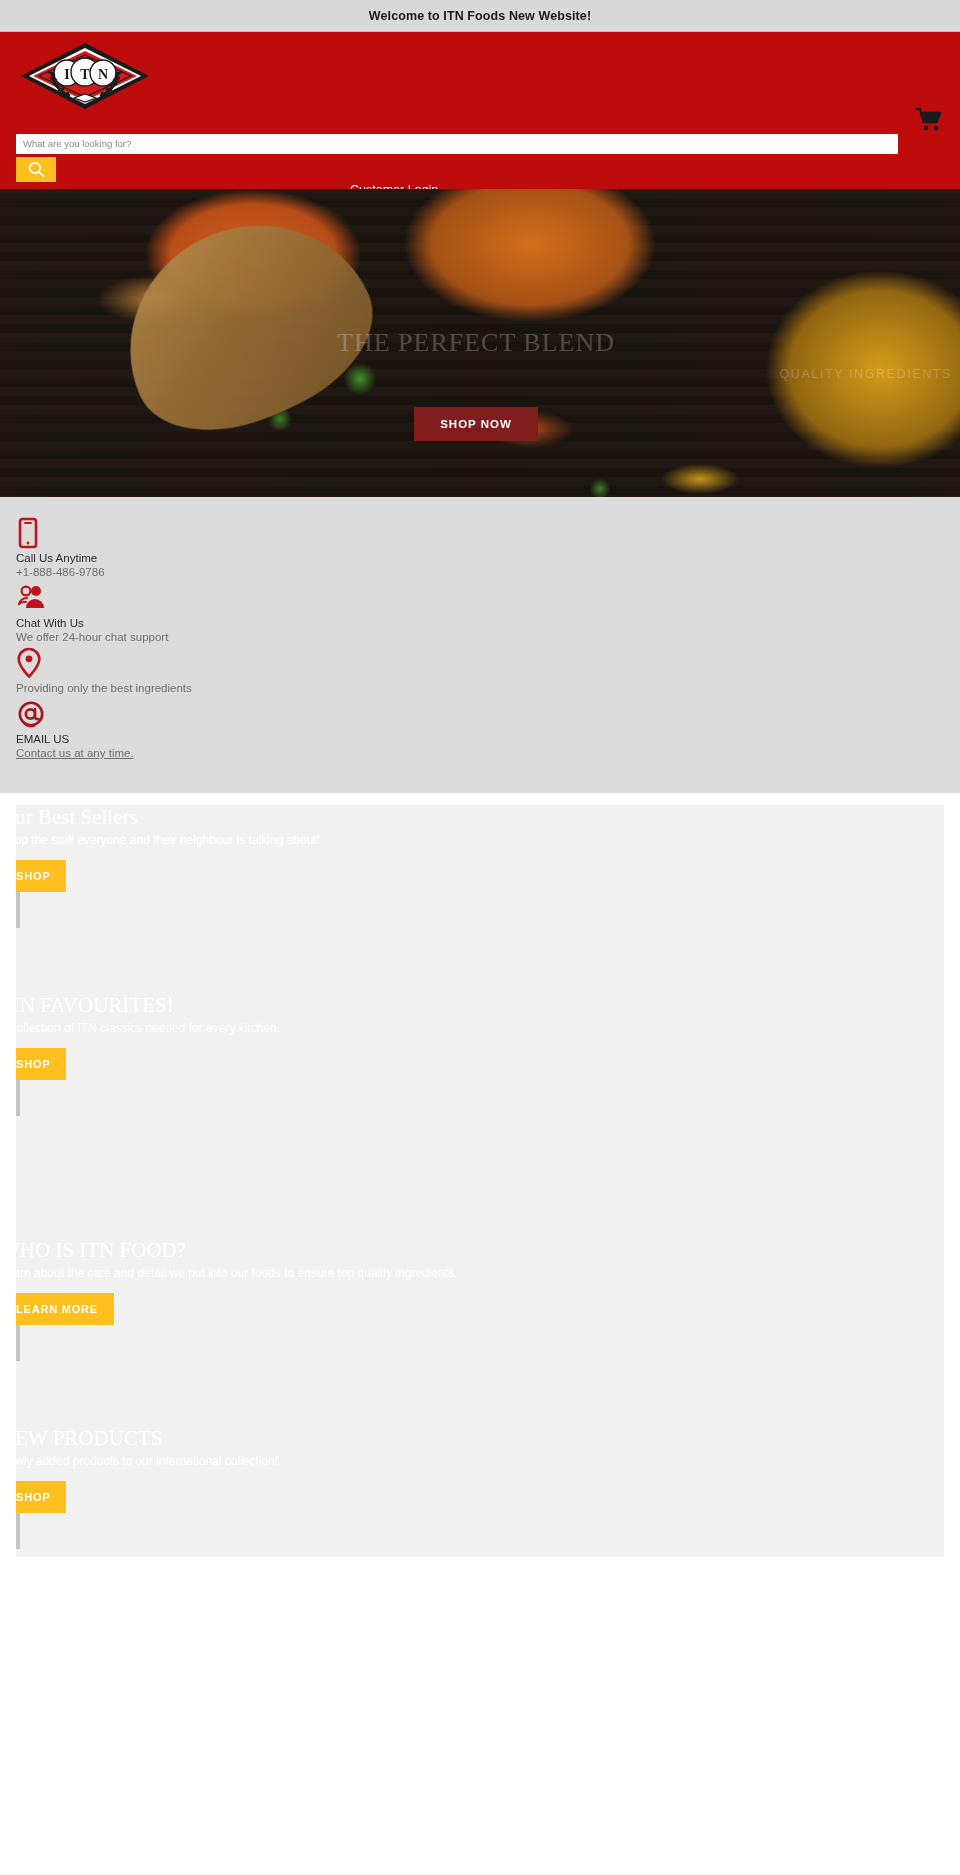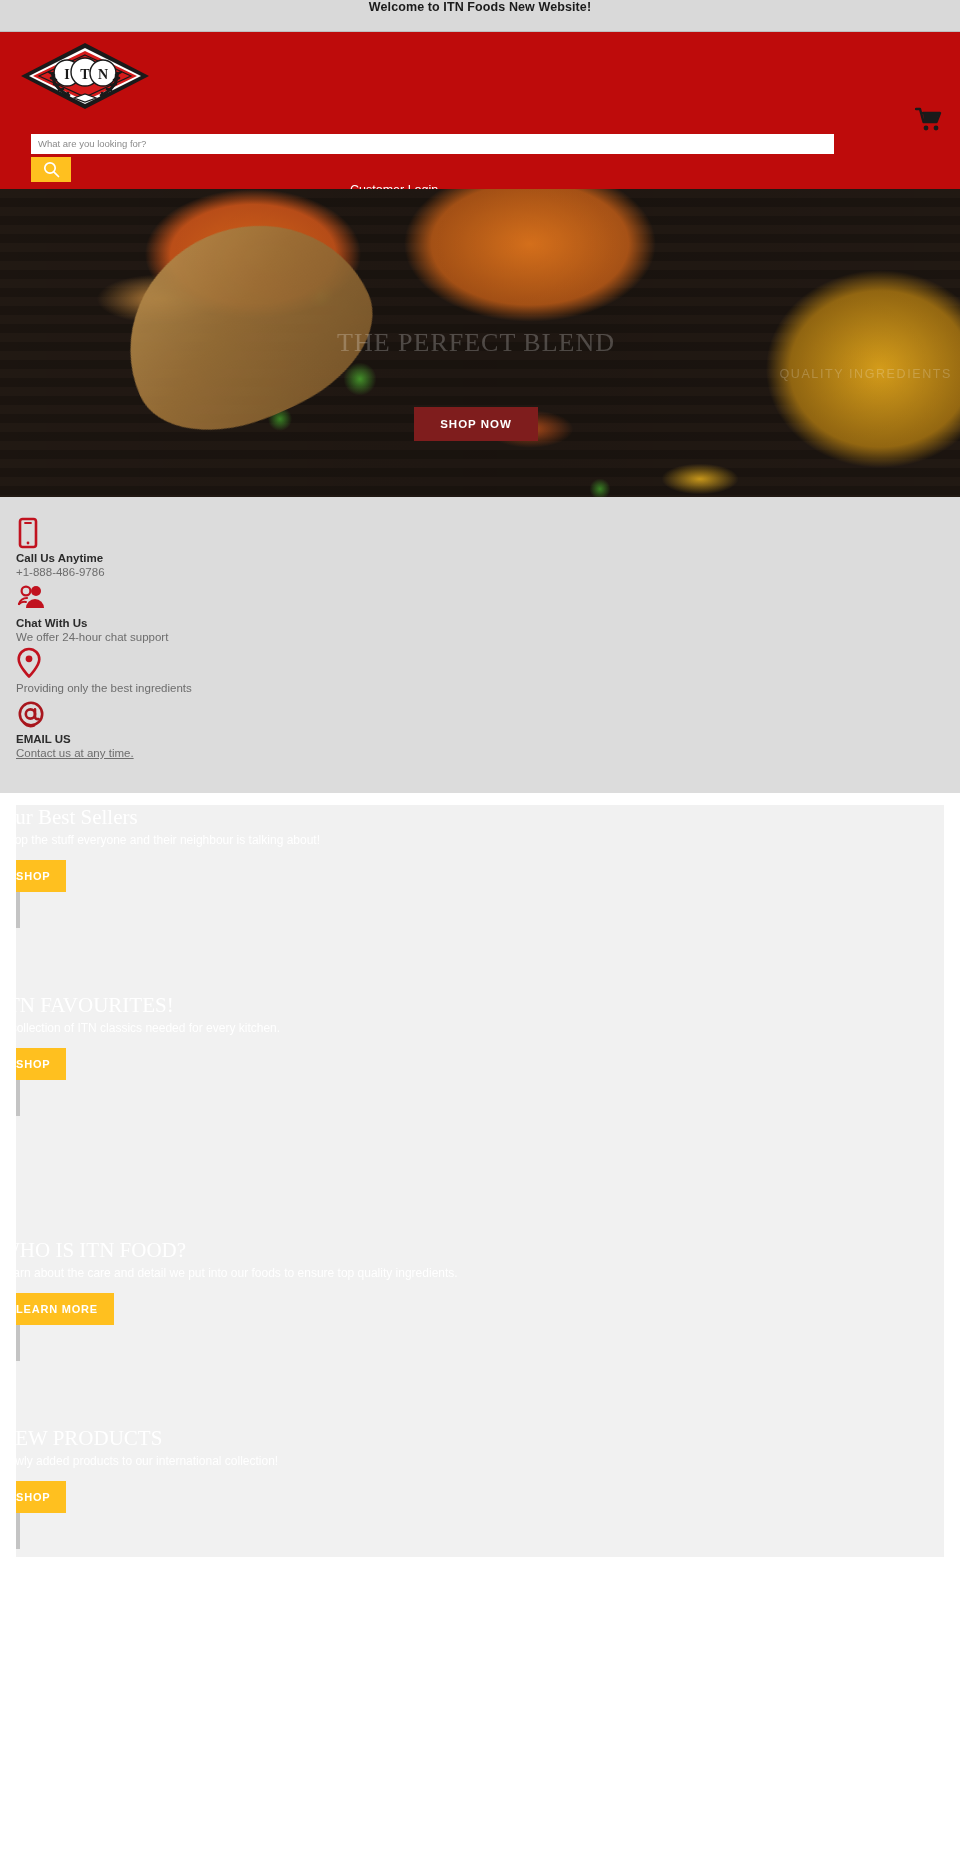--- a/index.html
+++ b/index.html
@@ -8,21 +8,21 @@
     font-family: "Liberation Sans", sans-serif;
     background: #ffffff;
   }
   body { width: 960px; height: 1875px; overflow: hidden; position: relative; }
 
   
   .announce {
     height: 32px;
     background: #d9d9d9;
     display: flex;
-    align-items: flex-start;
+    align-items: center;
     justify-content: center;
     border-bottom: 1px solid #bfbfbf;
   }
   .announce-text {
     font-size: 12.5px;
     font-weight: bold;
     color: #1b1b1b;
     letter-spacing: .1px;
   }
 
@@ -48,22 +48,21 @@
     top: 75px;
     width: 28px;
     height: 26px;
     cursor: pointer;
   }
 
   .search-row {
     position: absolute;
     top: 101px;
     left: 16px;
-    width: 803px;
-    margin-left: 15px;
+    width: 882px;
   }
   .search-input {
     width: 100%;
     height: 20px;
     border: 1px solid #ffffff;
     background: #ffffff;
     font-size: 9.5px;
     color: #4a4a4a;
     padding: 0 6px;
     font-family: "Liberation Sans", sans-serif;
@@ -199,21 +198,21 @@
 
   
   .info {
     background: #dcdcdc;
     padding: 20px 16px 30px 16px;
   }
   .info-item { margin-bottom: 4px; }
   .info-icon { height: 32px; display: flex; align-items: flex-end; margin-bottom: 3px; }
   .info-title {
     font-size: 11.5px;
-    font-weight: bold;
+    font-weight: normal;
     color: #2b2b2b;
     margin-bottom: 2px;
   }
   .info-text {
     font-size: 11.5px;
     color: #6d6d6d;
   }
   .info-link {
     font-size: 11.5px;
     color: #6d6d6d;

